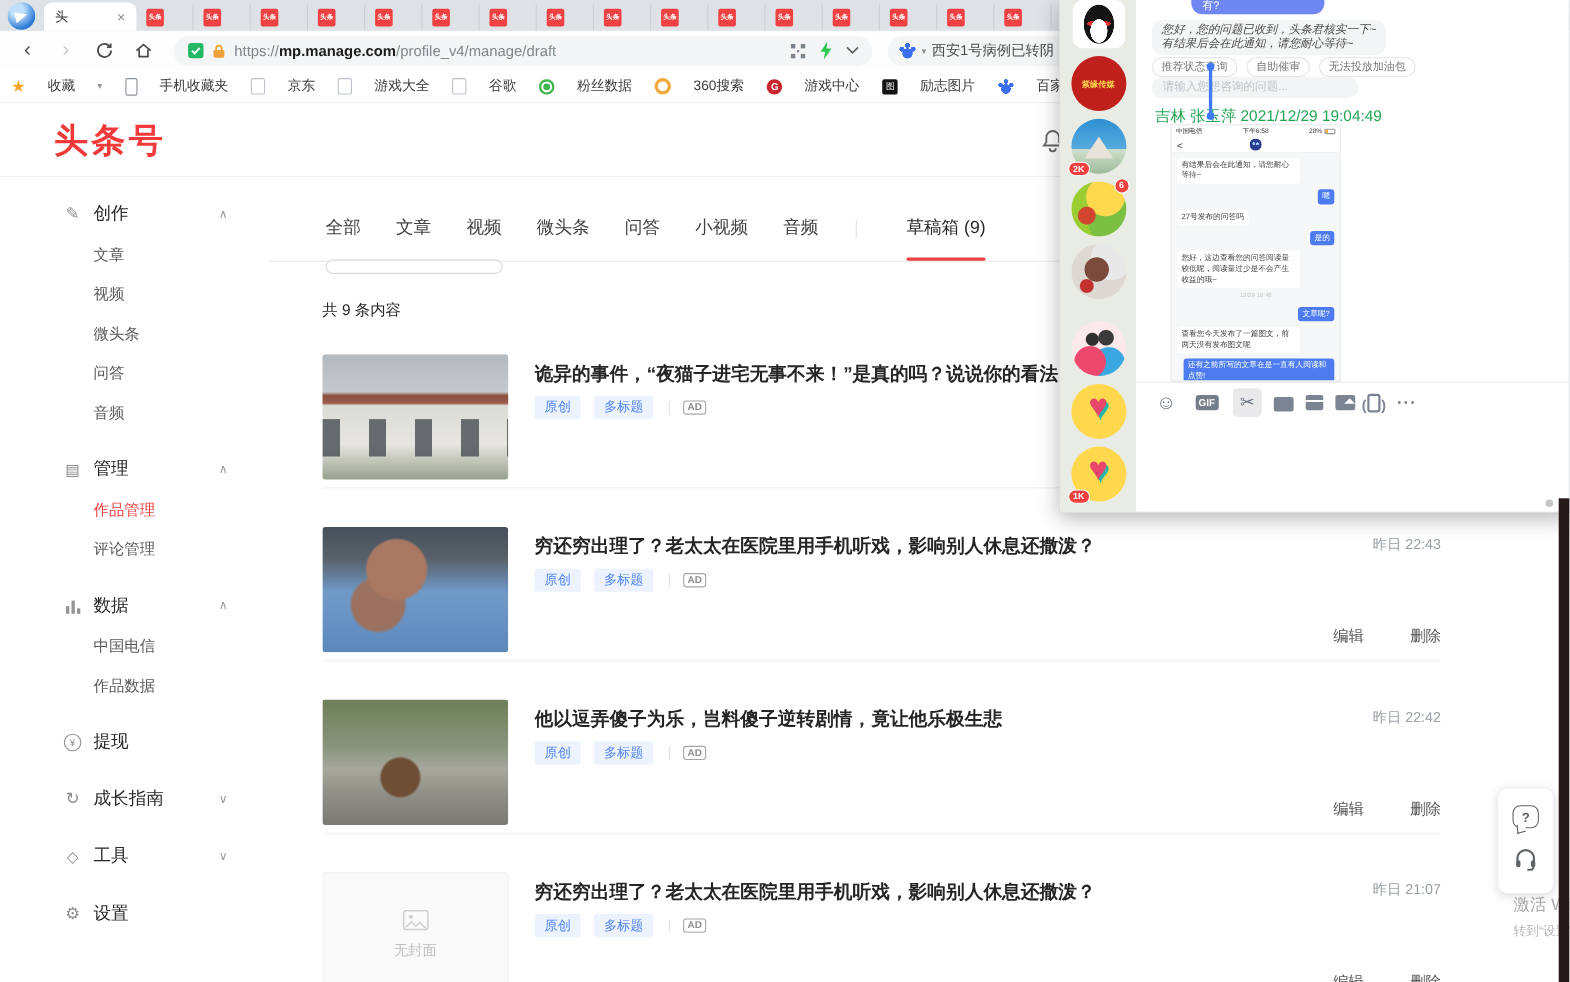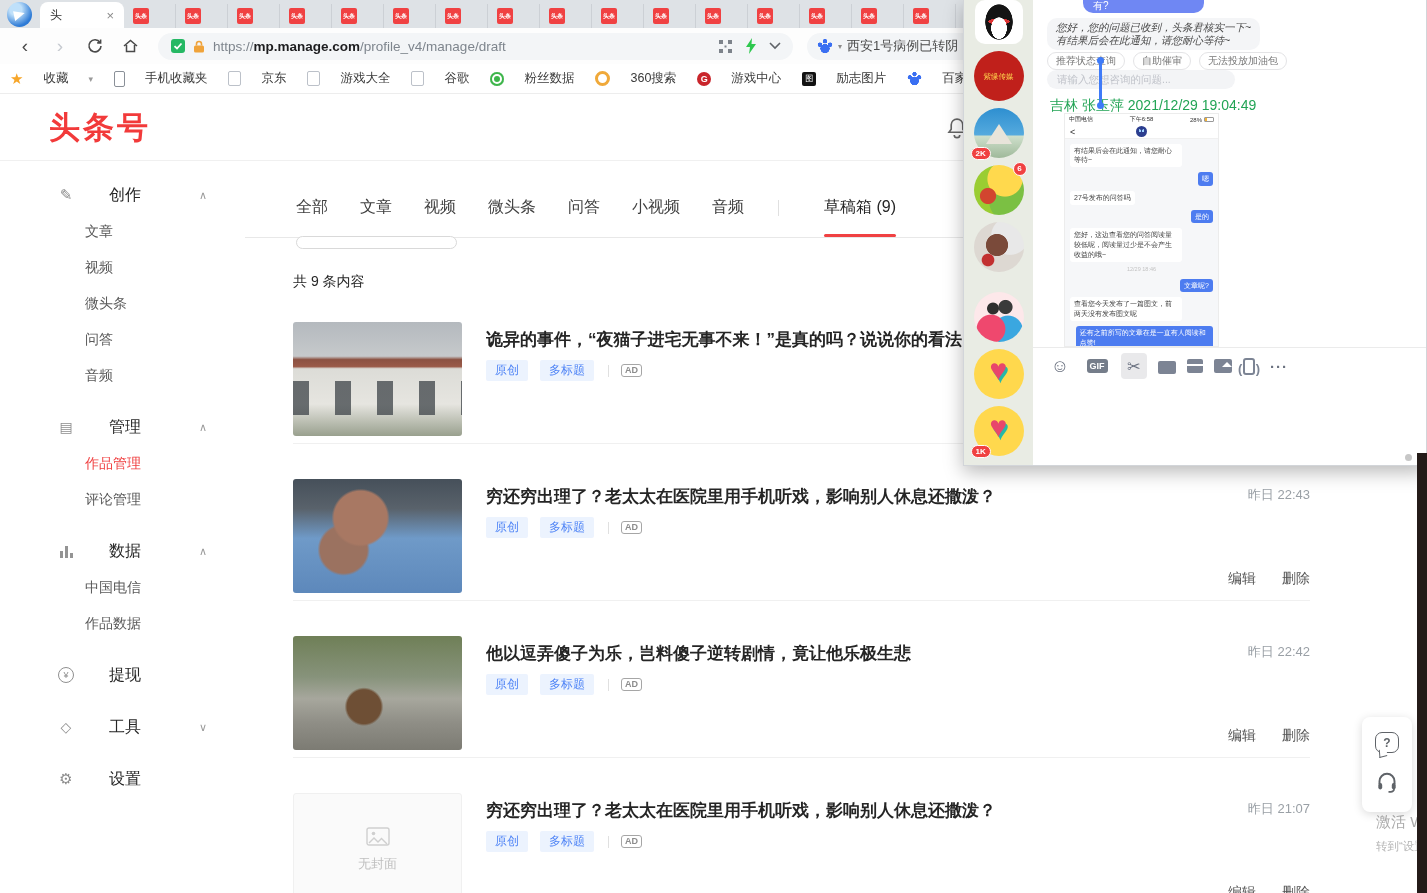--- a/index.html
+++ b/index.html
@@ -63,21 +63,21 @@
   .bm .caretspan{color:#9a9a9a;font-size:9px;}
 
   
   .pageheader{position:absolute;top:94px;left:0;right:0;height:67px;background:#fff;border-bottom:1px solid #f0f0f0;}
   .sitelogo{position:absolute;left:49px;top:13px;font-size:31px;font-weight:900;color:#f23a3a;letter-spacing:3px;}
   .bell{position:absolute;left:946px;top:116px;z-index:10;}
 
   
   .sidebar{position:absolute;left:0;top:161px;width:245px;bottom:0;background:#fff;}
   .srow{display:block;}
-  .type-head{padding:24px 0 8px 57px;font-size:16px;color:#262626;position:relative;display:flex;align-items:center;line-height:20px;gap:24px;}
+  .type-head{padding:24px 0 8px 57px;font-size:16px;color:#262626;position:relative;display:flex;align-items:center;line-height:20px;}
   .type-item{padding:8px 0 8px 85px;font-size:14px;color:#595959;line-height:20px;}
   .type-item.active-true .slabel{color:#f04142;}
   .sic{width:18px;margin-right:10px;color:#8c8c8c;font-size:15px;display:inline-flex;align-items:center;justify-content:center;}
   .icon-pencil::before{content:"✎";}
   .icon-layers::before{content:"▤";font-size:14px;}
   .icon-chart{height:14px;}
   .icon-chart::before{content:"";width:15px;height:13px;display:inline-block;background:
     linear-gradient(#949494,#949494) 1px 100%/3px 7px no-repeat,
     linear-gradient(#949494,#949494) 6px 100%/3px 12px no-repeat,
     linear-gradient(#949494,#949494) 11px 100%/3px 5px no-repeat;}
@@ -111,21 +111,21 @@
   .nocover-inner{display:none;flex-direction:column;align-items:center;gap:8px;}
   .thumb-none .nocover-inner{display:flex;}
   .nocover-label{font-size:13px;color:#bfbfbf;}
   .dbody{position:absolute;left:193px;top:0;right:0;height:100%;}
   .dtitle{position:absolute;left:0;top:6px;font-size:17px;font-weight:700;color:#252525;max-width:780px;white-space:nowrap;overflow:hidden;}
   .dtags{position:absolute;left:0;top:38px;display:flex;align-items:center;}
   .pill{background:#ecf3fe;color:#4f84f6;font-size:12px;padding:2px 9px;border-radius:2px;margin-right:12px;}
   .tagsep{width:1px;height:12px;background:#e0e0e0;margin:0 12px 0 2px;}
   .adbadge{border:1px solid #a6a6a6;border-radius:3px;color:#8c8c8c;font-size:9px;font-weight:bold;padding:1px 3px;line-height:1.1;}
   .dtime{position:absolute;right:0;top:7px;font-size:13px;color:#9aa0a6;}
-  .dacts{position:absolute;right:0;top:91px;display:flex;gap:26px;font-size:14px;color:#545454;}
+  .dacts{position:absolute;right:0;top:91px;display:flex;gap:42px;font-size:14px;color:#545454;}
 
   
   .qqwin{position:absolute;left:963px;top:0;width:464px;height:466px;display:flex;z-index:50;
     box-shadow:0 6px 18px rgba(0,0,0,.28);border:1px solid #d2d5d9;border-top:none;background:#fff;}
   .qrail{width:69px;flex:0 0 69px;background:#e9ece4;display:flex;flex-direction:column;align-items:center;overflow:hidden;}
   .qav{width:50px;height:50px;border-radius:50%;margin-top:7px;position:relative;flex:0 0 auto;}
   .gap-big{margin-top:20px;}
   .name-qq-penguin{width:48px;height:44px;border-radius:10px;margin-top:0;background:
     radial-gradient(ellipse 8px 11px at 50% 64%,#fff 96%,transparent),
     radial-gradient(ellipse 11px 3px at 50% 49%,#d33 96%,transparent),
@@ -141,21 +141,21 @@
     radial-gradient(circle at 46% 46%,#7a4a3a 0 28%,transparent 30%),
     radial-gradient(circle at 72% 28%,#e8e8e8 0 36%,transparent 38%),
     radial-gradient(circle at 28% 76%,#c23030 0 11%,transparent 13%),#ddd8d2;}
   .name-family{background:
     radial-gradient(circle at 38% 33%,#2f2f2f 0 12%,transparent 14%),
     radial-gradient(circle at 63% 30%,#3a3a3a 0 14%,transparent 16%),
     radial-gradient(circle at 34% 74%,#ef486e 0 28%,transparent 30%),
     radial-gradient(circle at 68% 77%,#3aa7e0 0 28%,transparent 30%),#fde8ea;}
   .name-heart-a,.name-heart-b{background:#ffd84d;}
   .name-heart-a::before,.name-heart-b::before{content:"♥";position:absolute;left:0;right:0;top:4px;text-align:center;font-size:30px;color:#e8476b;text-shadow:2px 3px 0 #25b8a8;}
-  .avlabel{position:absolute;inset:0;display:flex;align-items:center;justify-content:center;font-size:7.5px;font-weight:normal;color:#ffd84d;text-align:right;line-height:1.2;padding:3px;}
+  .avlabel{position:absolute;inset:0;display:flex;align-items:center;justify-content:center;font-size:7.5px;font-weight:bold;color:#ffd84d;text-align:right;line-height:1.2;padding:3px;}
   .avbadge{position:absolute;left:-3px;bottom:-2px;background:#f04141;color:#fff;font-size:8px;font-weight:bold;
     padding:1.5px 4px;border-radius:7px;border:1px solid #fff;line-height:1;z-index:2;}
   .badge_pos-top{left:auto;bottom:auto;right:-3px;top:-3px;width:14px;height:14px;padding:0;border-radius:50%;
     display:flex;align-items:center;justify-content:center;}
   .qchat{flex:1;background:#fff;position:relative;overflow:hidden;}
   .cutbubble{position:absolute;left:50px;top:0;width:121px;height:13px;background:#6f87f3;
     border-radius:0 0 10px 10px;color:#fff;font-size:10px;line-height:12px;padding-left:10px;overflow:hidden;}
   .qreply{position:absolute;left:14px;top:18px;max-width:215px;background:#f4f5f7;border-radius:10px;
     padding:3px 9px;font-size:10.5px;line-height:1.25;color:#4a4a4a;white-space:pre-line;font-style:italic;}
   .qchips{position:absolute;left:14px;top:52px;display:flex;gap:8px;}
@@ -496,20 +496,25 @@
         <span class="schev"></span>
       </div>
 
 
       <div class="srow type-head">
         <span class="sic icon-yen"></span>
         <span class="slabel">提现</span>
         <span class="schev"></span>
       </div>
 
+      <div class="srow type-head">
+        <span class="sic icon-guide"></span>
+        <span class="slabel">成长指南</span>
+        <span class="schev chevron-down"></span>
+      </div>
 
       <div class="srow type-head">
         <span class="sic icon-cube"></span>
         <span class="slabel">工具</span>
         <span class="schev chevron-down"></span>
       </div>
 
       <div class="srow type-head">
         <span class="sic icon-gear"></span>
         <span class="slabel">设置</span>

